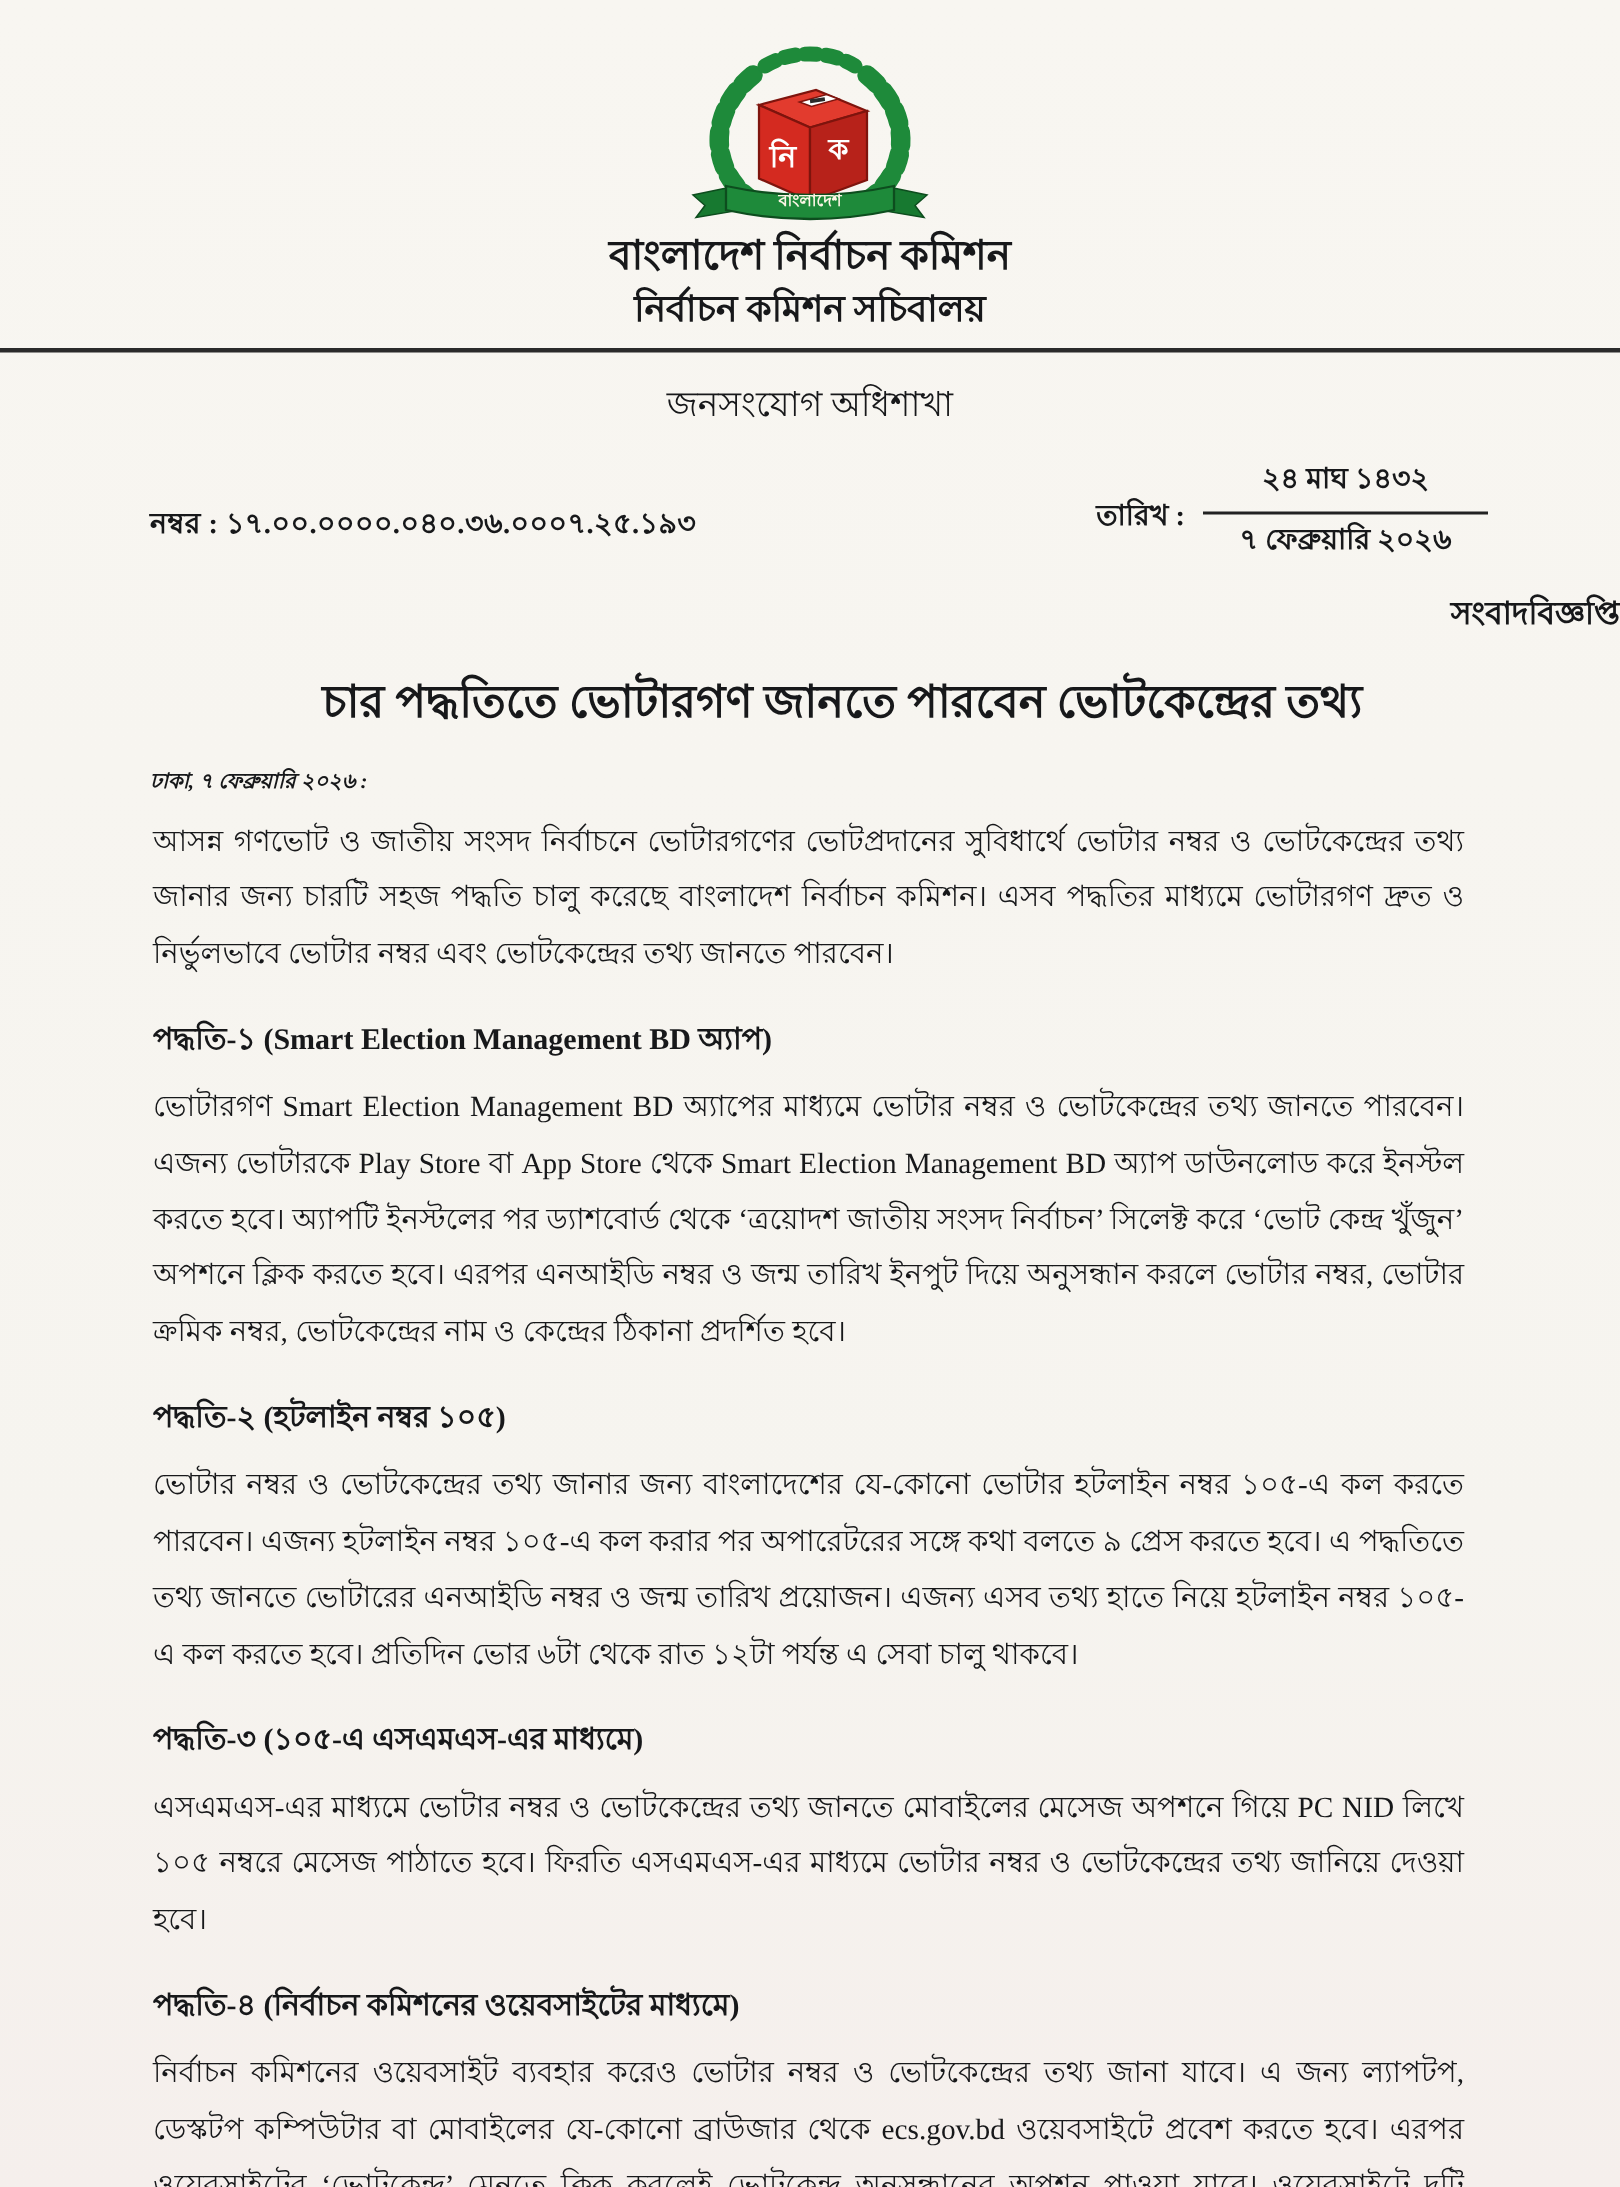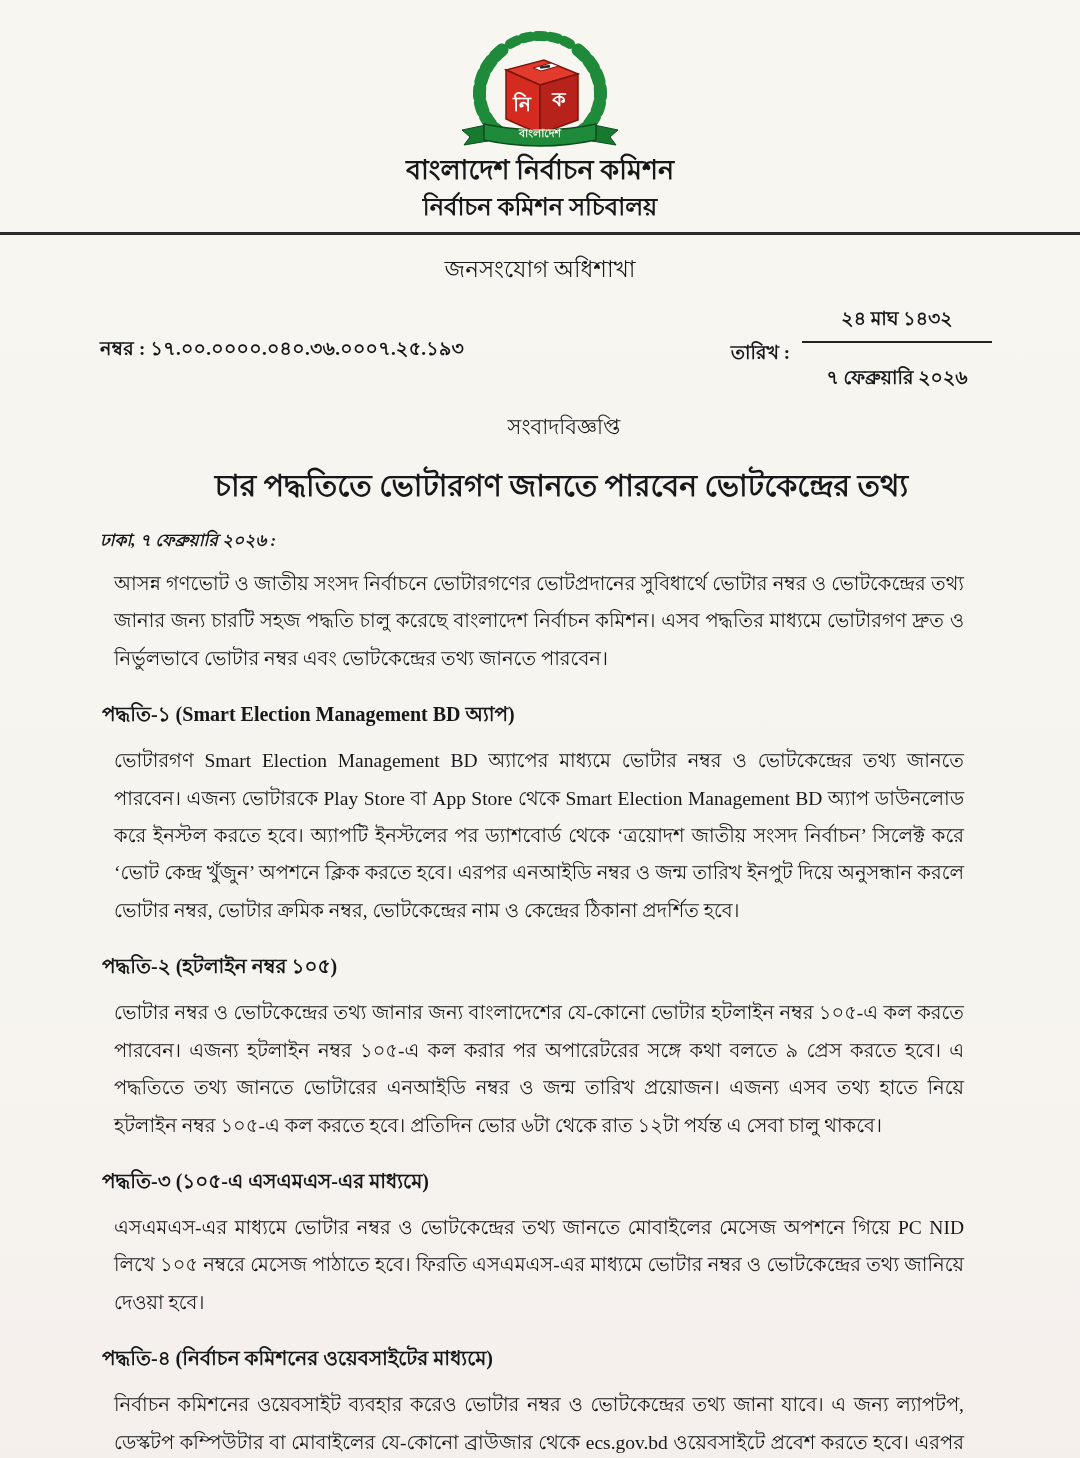--- a/index.html
+++ b/index.html
@@ -22,28 +22,28 @@
   .org2{font-size:24px;font-weight:bold;margin-top:4px;}
   .top-rule{border:none;border-top:3px solid #2b2b2b;margin:10px 0 0;width:100%;}
   .division{text-align:center;font-size:23px;font-weight:normal;margin-top:16px;}
   
   .meta{display:flex;justify-content:space-between;align-items:flex-start;padding:14px 88px 0 100px;}
   .memo{font-size:19px;font-weight:bold;margin-top:30px;letter-spacing:.3px;}
   .date-wrap{display:flex;align-items:center;gap:12px;font-size:19px;}
   .date-label{font-weight:bold;margin-top:10px;}
   .date-stack{text-align:center;min-width:190px;}
   .date-top{padding-bottom:5px;font-weight:bold;}
-  .date-bottom{border-top:2.5px solid #222;padding-top:20px;font-weight:bold;}
+  .date-bottom{border-top:2.5px solid #222;padding-top:2px;font-weight:bold;}
   
-  .kicker{text-align:center;font-size:21px;font-weight:normal;margin-top:16px;padding-left:48px;}
+  .kicker{text-align:right;font-size:21px;font-weight:bold;margin-top:16px;padding-left:48px;}
   .headline{text-align:center;font-size:30px;font-weight:bold;margin-top:16px;padding-left:43px;}
-  .dateline{font-size:17px;font-style:italic;font-weight:bold;padding:14px 100px 0;}
+  .dateline{font-size:14px;font-style:italic;font-weight:bold;padding:14px 100px 0;}
   
   .content{padding:0 104px 0 102px;}
-  .para{font-size:19.5px;line-height:1.92;text-align:justify;margin:10px 12px 0;}
+  .para{font-size:19.5px;line-height:1.92;text-align:justify;margin:10px 0 0;}
   .sec-head{font-size:20px;font-weight:bold;margin:22px 0 0;}
 </style>
 </head>
 <body>
 
 <div class="page">
 
   <div class="header">
     <svg class="logo" width="200" height="118" viewBox="0 0 200 118" aria-hidden="true">
 

